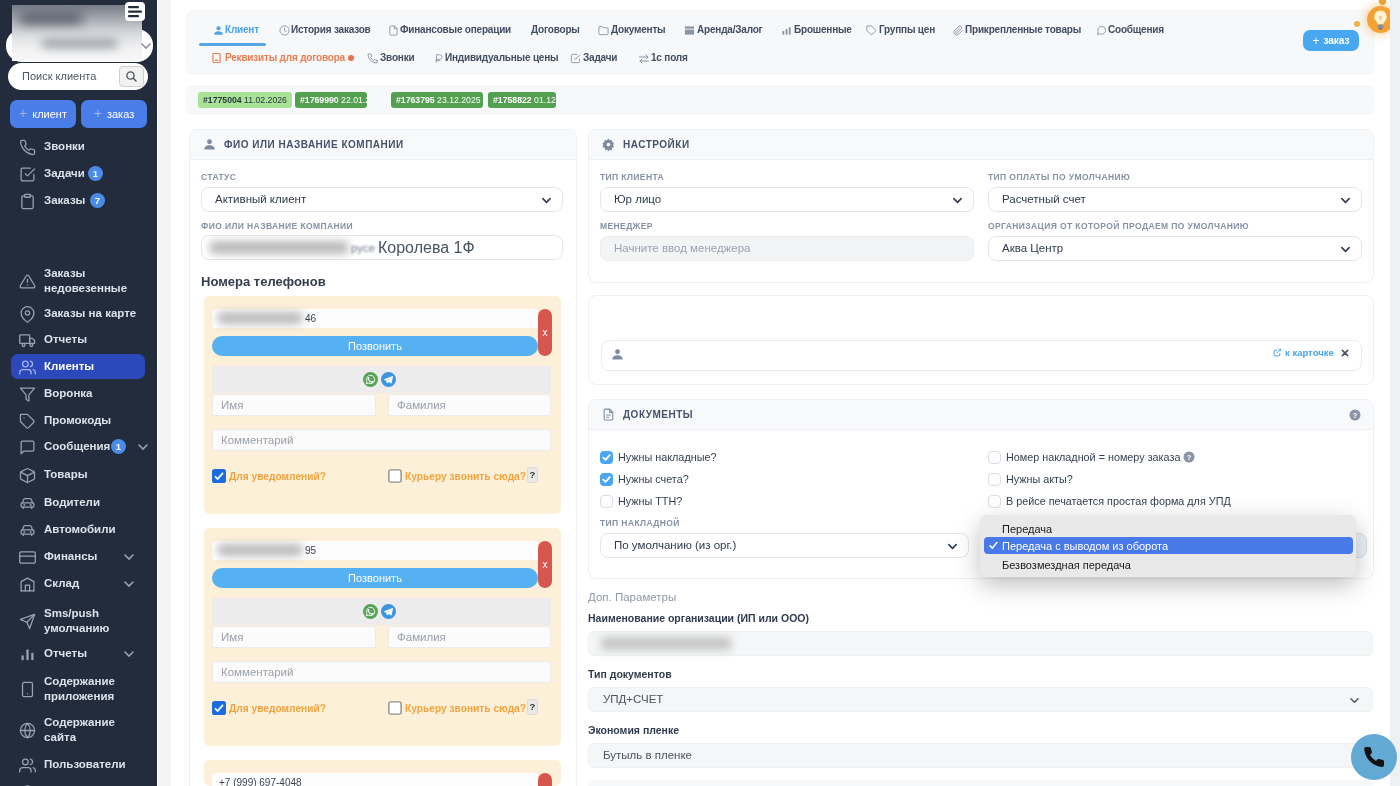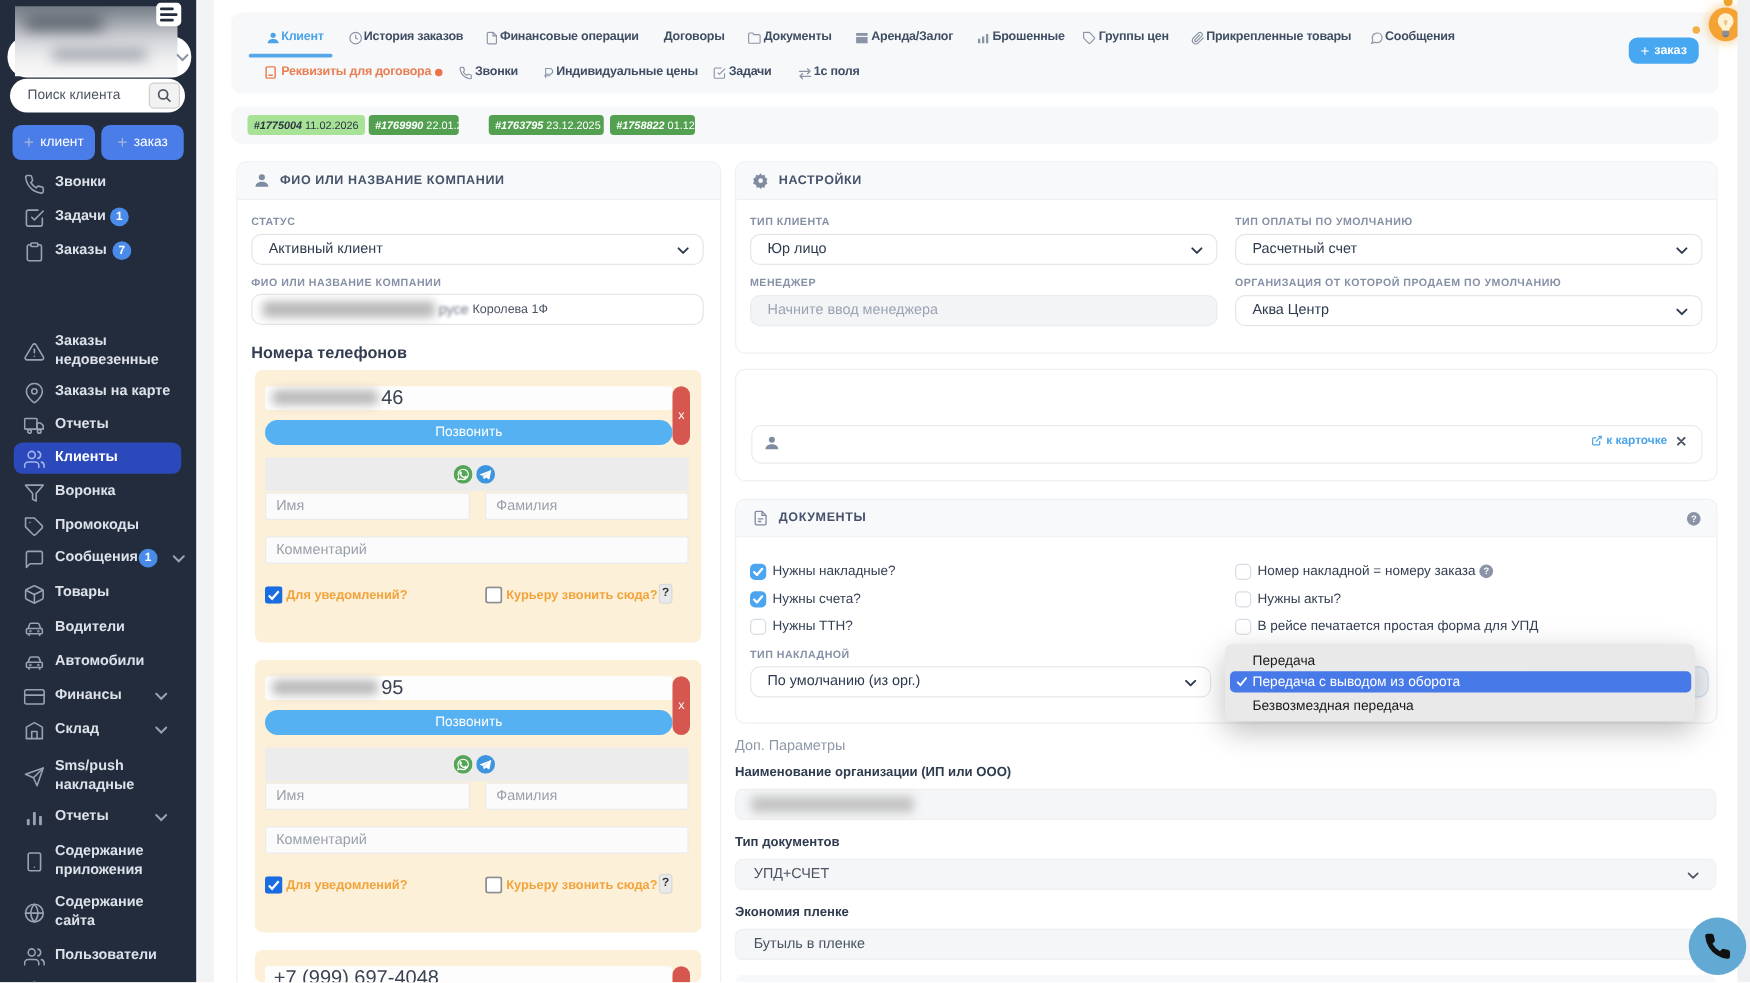--- a/index.html
+++ b/index.html
@@ -18,39 +18,39 @@
   color:#fff; font-size:9.5px; font-weight:700; text-align:center; line-height:15px; position:absolute; padding:0 2px; }
 .mi svg.chev { position:absolute; left:124px; }
 .active-bg { position:absolute; left:11px; width:134px; height:25px; background:#2c49bc; border-radius:7px; }
 
 
 #tabbar { position:absolute; left:185px; top:10px; width:1190px; height:65px; background:#f7f8f9; border-radius:8px; }
 
 
 #badgebar { position:absolute; left:185px; top:85px; width:1190px; height:30px; background:#f7f8f9; border-radius:8px; }
 .obadge { position:absolute; top:92px; height:16px; border-radius:3px; font-size:8.7px; line-height:16px; padding:0 5px; white-space:nowrap; overflow:hidden; }
-.obadge b { font-weight:700;font-style:italic; }
+.obadge b { font-weight:700; }
 
 
 .card { position:absolute; background:#fff; border:1px solid #eef0f3; border-radius:8px; }
 .chead { position:absolute; left:0; top:0; right:0; height:30px; background:#f8f9fa; border-bottom:1px solid #eef0f3;
   border-radius:8px 8px 0 0; display:flex; align-items:center; padding-left:13px; gap:8px;
   font-size:10px; font-weight:700; color:#46526a; letter-spacing:.5px; }
 .lbl { position:absolute; font-size:8.5px; font-weight:700; color:#8691a6; letter-spacing:.4px; }
 .sel { position:absolute; height:25px; background:#fff; border:1px solid #e3e7ec; border-radius:8px;
   font-size:11.5px; color:#2e3a4e; line-height:23px; padding-left:13px; }
 .sel .ar { position:absolute; right:10px; top:7px; }
 .inp { position:absolute; height:25px; background:#fff; border:1px solid #e3e7ec; border-radius:8px;
   font-size:11.5px; color:#2e3a4e; line-height:23px; padding-left:13px; }
 .ph { color:#9aa3b2; }
 
 
 .pcard { position:absolute; left:204px; width:357px; background:#fcf0d9; border-radius:6px; }
 .pinp { position:absolute; left:8px; width:326px; height:19px; background:#fdfdfd; border-radius:3px;
-  font-size:16px; color:#3a4353; line-height:19px; padding-left:7px; }
+  font-size:10px; color:#3a4353; line-height:19px; padding-left:7px; }
 .xbtn { position:absolute; width:14px; background:#d6574f; border-radius:7px; color:#fff; font-size:10px;
   text-align:center; display:flex; align-items:center; justify-content:center; }
 .callbtn { position:absolute; left:8px; width:326px; height:20px; background:#55b1f1; border-radius:10px;
   color:#fff; font-size:11px; text-align:center; line-height:20px; }
 .mstrip { position:absolute; left:8px; width:339px; height:27px; background:#ececec; }
 .smallinp { position:absolute; height:22px; background:#fbfbfb; border:1px solid #ebebeb; border-radius:2px;
   font-size:11.5px; color:#9aa0aa; line-height:20px; padding-left:8px; }
 .ocheck { position:absolute; display:flex; align-items:center; gap:3px; font-size:10.2px; font-weight:700; color:#f2a33c; white-space:nowrap; }
 .qbtn { position:absolute; width:11px; height:16px; background:#e9e9e9; border:1px solid #d9d9d9; border-radius:3px;
   font-size:9.5px; font-weight:700; color:#333; text-align:center; line-height:14px; }
@@ -230,21 +230,21 @@
         <svg class="chev" width="10" height="8" viewBox="0 0 10 8">
           <path d="M1 2 L5 6 L9 2" stroke="#99a2b0" stroke-width="1.6" fill="none" stroke-linecap="round"></path>
         </svg>
       </div>
   <div class="mi" style="top:603px;height:36px">
         <svg width="17" height="17" viewBox="0 0 24 24" fill="none" stroke="#99a2b0" stroke-width="1.8" stroke-linecap="round" stroke-linejoin="round">
           <path d="M22 2 11 13"></path>
           <path d="M22 2 15 22l-4-9-9-4z"></path>
         </svg>
         <span class="t">Sms/push
-накладные</span>
+умолчанию</span>
       </div>
   <div class="mi" style="top:645px;height:18px">
         <svg width="17" height="17" viewBox="0 0 24 24" fill="#99a2b0">
           <rect x="3.5" y="13" width="3.2" height="7" rx="1"></rect>
           <rect x="10.4" y="5" width="3.2" height="15" rx="1"></rect>
           <rect x="17.3" y="9.5" width="3.2" height="10.5" rx="1"></rect>
         </svg>
         <span class="t">Отчеты</span>
         <svg class="chev" width="10" height="8" viewBox="0 0 10 8">
           <path d="M1 2 L5 6 L9 2" stroke="#99a2b0" stroke-width="1.6" fill="none" stroke-linecap="round"></path>
@@ -390,21 +390,21 @@
         </svg>ФИО ИЛИ НАЗВАНИЕ КОМПАНИИ</div>
 </div>
 <div class="lbl" style="left:201px;top:172px">СТАТУС</div>
 <div class="sel" style="left:201px;top:187px;width:362px">Активный клиент<svg class="ar" width="11" height="11" viewBox="0 0 12 12">
         <path d="M2 4 L6 8 L10 4" stroke="#2e3a4e" stroke-width="1.7" fill="none" stroke-linecap="round" stroke-linejoin="round"></path>
       </svg></div>
 <div class="lbl" style="left:201px;top:221px">ФИО ИЛИ НАЗВАНИЕ КОМПАНИИ</div>
 <div class="inp" style="left:201px;top:235px;width:362px">
   <div class="blur1" style="left:8px;top:5px;width:138px;height:13px"></div>
   <span style="position:absolute;left:149px;top:5px;color:#707a88;font-size:11.5px;line-height:14px;filter:blur(1.2px)">русе</span>
-  <span style="position:absolute;left:176px;top:5px;color:#4a5462;font-size:10px;line-height:14px">Королева 1Ф</span>
+  <span style="position:absolute;left:176px;top:5px;color:#4a5462;font-size:16px;line-height:14px">Королева 1Ф</span>
 </div>
 <div class="abs" style="left:201px;top:274px;font-size:13px;font-weight:700;color:#323d4f">Номера телефонов</div>
 
 <div class="pcard" style="top:296px;height:218px">
   <div class="pinp" style="top:13px">
         <div class="blur1" style="left:6px;top:3px;width:84px;height:12px"></div>
         <span style="position:absolute;left:93px">46</span>
       </div>
   <div class="xbtn" style="left:334px;top:13px;height:47px">x</div>
   <div class="callbtn" style="top:40px">Позвонить</div>

